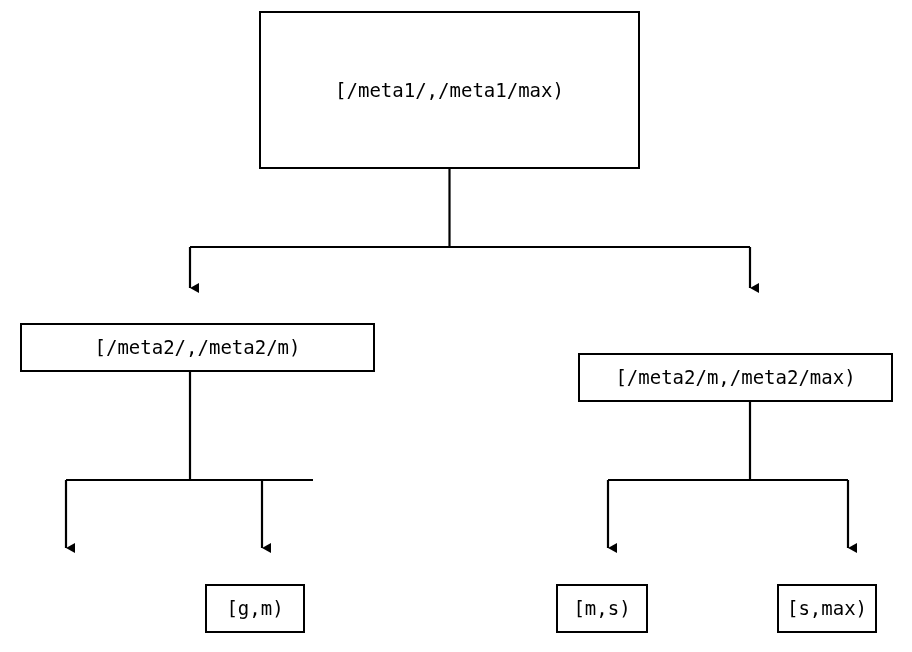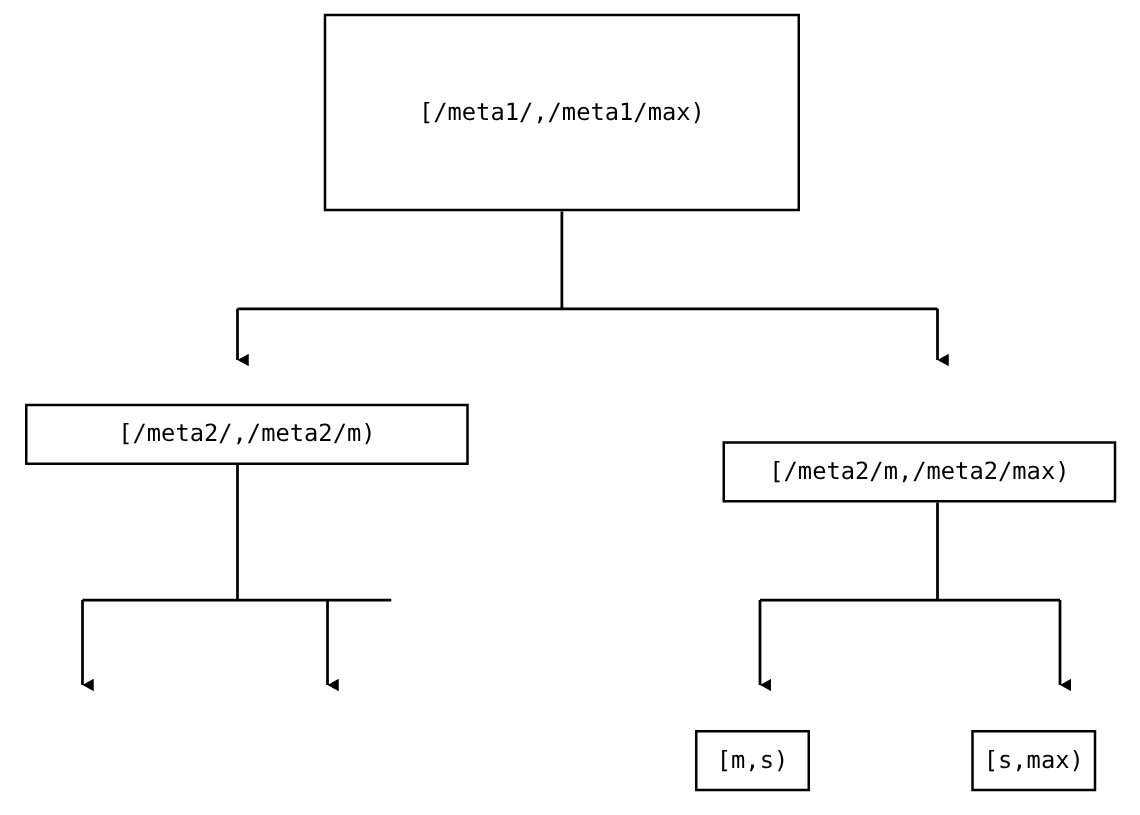--- a/index.html
+++ b/index.html
@@ -95,20 +95,23 @@
 
   <div class="node" id="node-l1">
     <span class="node-label">[/meta2/,/meta2/m)</span>
   </div>
 
   <div class="node" id="node-l2">
     <span class="node-label">[/meta2/m,/meta2/max)</span>
   </div>
 
 
+  <div class="node" id="node-leaf2">
+    <span class="node-label">[g,m)</span>
+  </div>
 
   <div class="node" id="node-leaf3">
     <span class="node-label">[m,s)</span>
   </div>
 
   <div class="node" id="node-leaf4">
     <span class="node-label">[s,max)</span>
   </div>
 
 </div>

